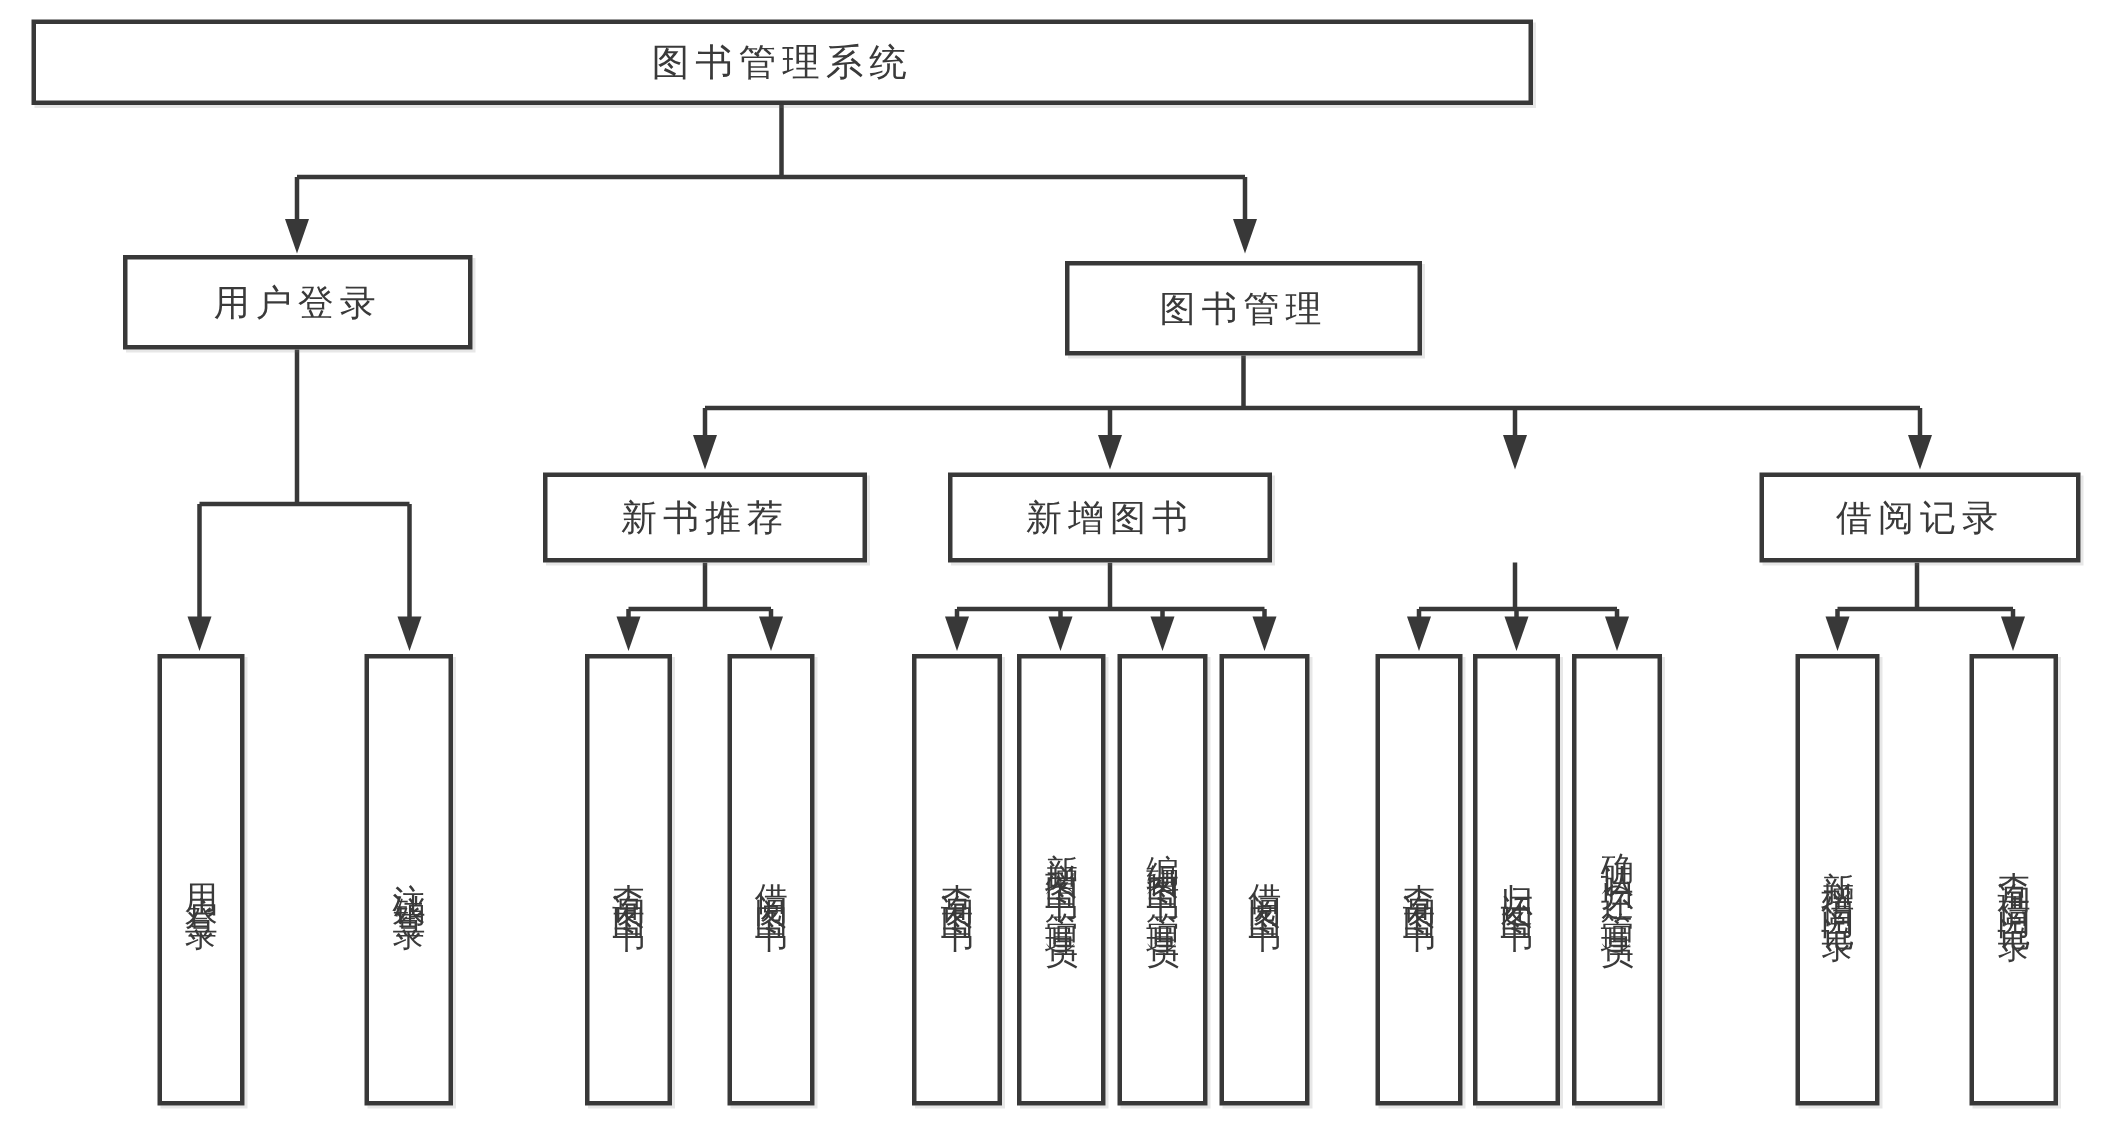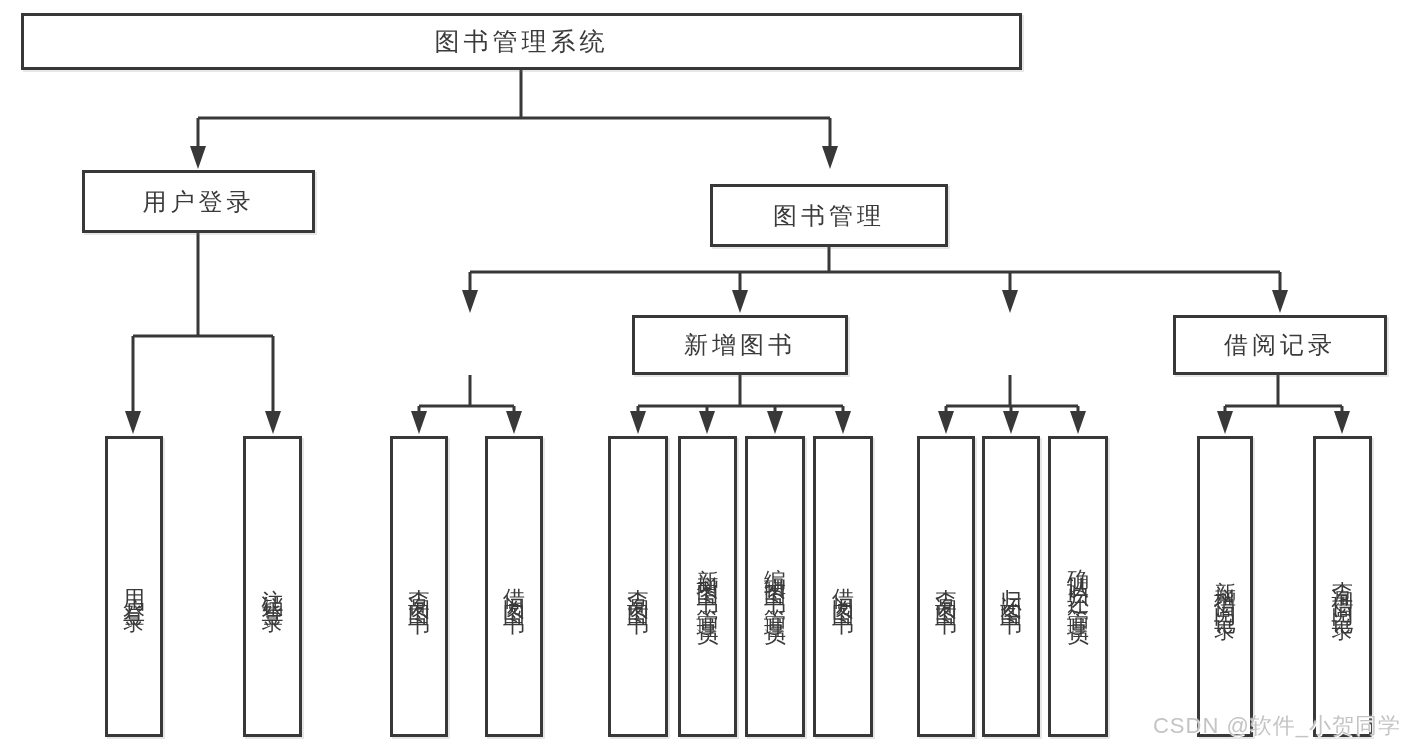--- a/index.html
+++ b/index.html
@@ -63,21 +63,21 @@
     letter-spacing:1px;
     color:var(--watermark);
     text-shadow:0 0 2px #ffffff,1px 1px 0 #ffffff;
     white-space:nowrap;
     z-index:5;
   }
 
   
   #n-root        {left:21px;  top:13px;  width:1001px; height:57px;}
   #n-user-login  {left:82px;  top:170px; width:233px;  height:63px;}
-  #n-book-mgmt   {left:710px; top:184px; width:238px;  height:63px;}
+  #n-book-mgmt   {left:710px; top:174px; width:238px;  height:63px;}
   #n-new-book    {left:362px; top:315px; width:216px;  height:60px;}
   #n-borrow      {left:632px; top:315px; width:216px;  height:60px;}
   #n-current     {left:903px; top:315px; width:215px;  height:60px;}
   #n-records     {left:1173px;top:315px; width:214px;  height:60px;}
   .leaf{top:436px;height:301px;}
   #l-ul-login    {left:105px; width:58px;}
   #l-ul-logout   {left:243px; width:59px;}
   #l-nb-query    {left:390px; width:58px;}
   #l-nb-borrow   {left:485px; width:58px;}
   #l-bb-query    {left:608px; width:60px;}
@@ -136,20 +136,21 @@
       <polygon class="ah" points="1217,411 1233,411 1225,434"></polygon>
       <polygon class="ah" points="1334,411 1350,411 1342,434"></polygon>
     </g>
   </svg>
 
   <div class="node h-node root-node" id="n-root">图书管理系统</div>
 
   <div class="node h-node" id="n-user-login">用户登录</div>
   <div class="node h-node" id="n-book-mgmt">图书管理</div>
 
+  <div class="node h-node" id="n-new-book">新书推荐</div>
   <div class="node h-node" id="n-borrow">新增图书</div>
   <div class="node h-node" id="n-records">借阅记录</div>
 
   <div class="node leaf" id="l-ul-login">
       <span>用户登录</span>
     </div>
   <div class="node leaf" id="l-ul-logout">
       <span>注销登录</span>
     </div>
 
@@ -183,15 +184,14 @@
       <span>确认归还（管理员）</span>
     </div>
 
   <div class="node leaf" id="l-br-add">
       <span>新增借阅记录</span>
     </div>
   <div class="node leaf" id="l-br-query">
       <span>查询借阅记录</span>
     </div>
 
-  <div class="watermark">CSDN @软件_小贺同学</div>
 
 </div>
 
 </body></html>

